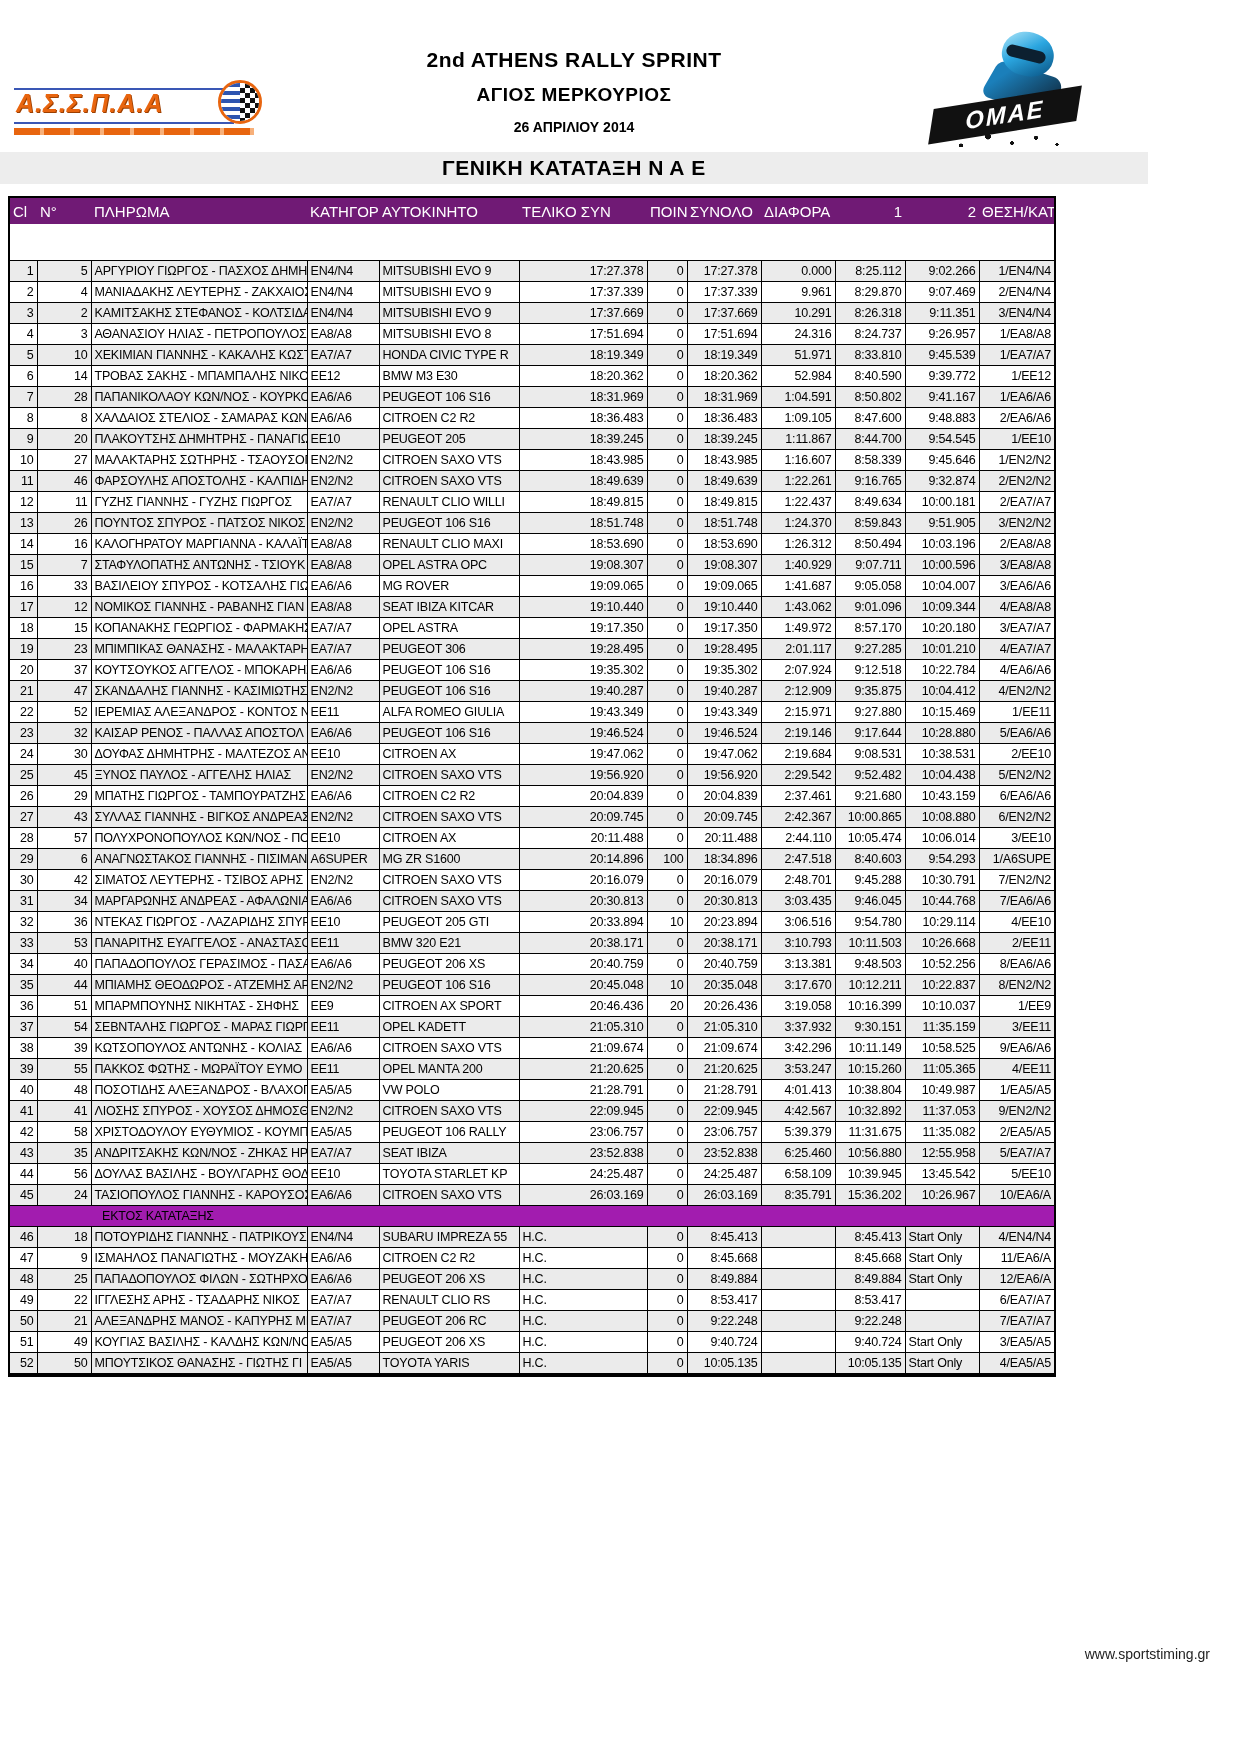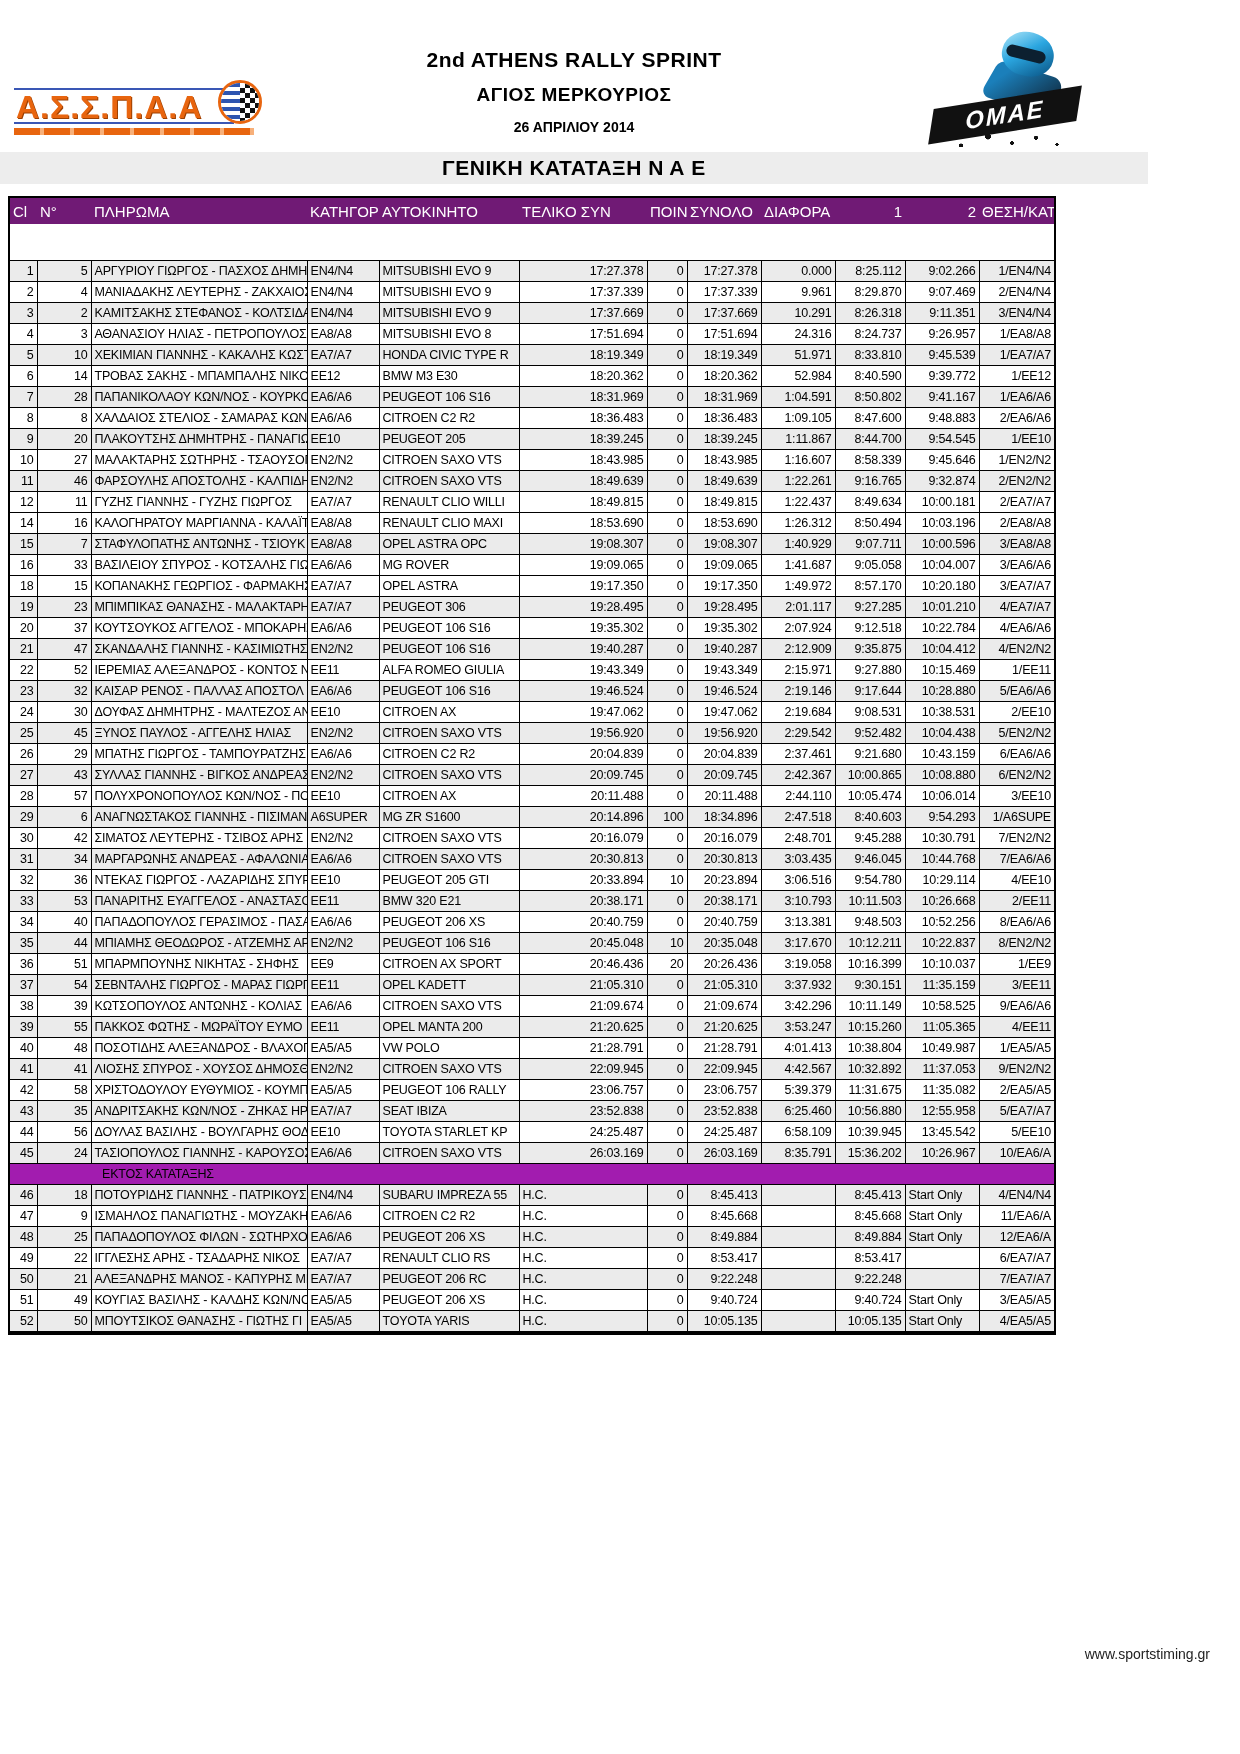--- a/index.html
+++ b/index.html
@@ -6,21 +6,21 @@
   body{width:1240px;height:1754px;position:relative;font-family:"Liberation Sans",sans-serif;color:#000;}
   .evt-title{position:absolute;top:48px;left:0;width:1148px;text-align:center;font-size:21px;font-weight:bold;letter-spacing:.5px;}
   .evt-sub{position:absolute;top:84px;left:0;width:1148px;text-align:center;font-size:19px;font-weight:bold;letter-spacing:.5px;}
   .evt-date{position:absolute;top:119px;left:0;width:1148px;text-align:center;font-size:14px;font-weight:bold;}
   .section-band{position:absolute;top:152px;left:0;width:1148px;height:32px;background:#ededed;text-align:center;font-size:21px;font-weight:bold;line-height:32px;letter-spacing:.5px;}
 
   
   .org-logo{position:absolute;left:14px;top:86px;width:248px;height:52px;}
   .org-line-top{position:absolute;left:0;top:2px;width:220px;height:2px;background:#3a57b5;}
   .org-line-bot{position:absolute;left:0;top:36px;width:220px;height:2px;background:#3a57b5;}
-  .org-text{position:absolute;left:2px;top:3px;font-size:32px;font-weight:bold;color:#e8650f;letter-spacing:1px;text-shadow:1px 1px 0 #9c3f00;white-space:nowrap;}
+  .org-text{position:absolute;left:2px;top:3px;font-size:25px;font-weight:bold;font-style:italic;color:#e8650f;letter-spacing:1px;text-shadow:1px 1px 0 #9c3f00;white-space:nowrap;}
   .org-ball{position:absolute;right:0;top:-6px;width:44px;height:44px;border-radius:50%;border:3px solid #e8650f;overflow:hidden;background:#fff;box-sizing:border-box;}
   .org-ball-left{position:absolute;left:0;top:0;width:50%;height:100%;background:repeating-linear-gradient(#2e55b0 0 4px,#fff 4px 8px);}
   .org-ball-right{position:absolute;right:0;top:0;width:50%;height:100%;background:repeating-conic-gradient(#111 0 90deg,#fff 0 180deg) 0 0/10px 10px;}
   .org-strip{position:absolute;left:0;top:42px;width:240px;height:7px;background:repeating-linear-gradient(90deg,#e8650f 0 26px,#f7b07a 26px 30px);}
 
   
   .omae-logo{position:absolute;left:918px;top:26px;width:160px;height:132px;}
   .omae-helmet{position:absolute;left:84px;top:6px;width:52px;height:44px;border-radius:50% 50% 46% 46%;background:linear-gradient(140deg,#9adcf5 10%,#2ba6e0 45%,#0d5d8f 90%);transform:rotate(14deg);}
   .omae-visor{position:absolute;left:88px;top:22px;width:40px;height:12px;background:#0c2030;border-radius:6px;transform:rotate(14deg);}
   .omae-body{position:absolute;left:70px;top:42px;width:70px;height:40px;background:linear-gradient(120deg,#1b7fba 20%,#123a56 80%);transform:rotate(18deg) skewX(-12deg);border-radius:8px 14px 4px 10px;}
@@ -273,20 +273,34 @@
         <td class="al">EA7/A7</td>
         <td class="al">RENAULT CLIO WILLI</td>
         <td class="ar">18:49.815</td>
         <td class="ar">0</td>
         <td class="ar">18:49.815</td>
         <td class="ar">1:22.437</td>
         <td class="ar">8:49.634</td>
         <td class="ar">10:00.181</td>
         <td class="ar">2/EA7/A7</td>
       </tr>
+      <tr class="gray">
+        <td class="ar">13</td>
+        <td class="ar">26</td>
+        <td class="al">ΠΟΥΝΤΟΣ ΣΠΥΡΟΣ - ΠΑΤΣΟΣ ΝΙΚΟΣ</td>
+        <td class="al">EN2/N2</td>
+        <td class="al">PEUGEOT 106 S16</td>
+        <td class="ar">18:51.748</td>
+        <td class="ar">0</td>
+        <td class="ar">18:51.748</td>
+        <td class="ar">1:24.370</td>
+        <td class="ar">8:59.843</td>
+        <td class="ar">9:51.905</td>
+        <td class="ar">3/EN2/N2</td>
+      </tr>
       <tr>
         <td class="ar">14</td>
         <td class="ar">16</td>
         <td class="al">ΚΑΛΟΓΗΡΑΤΟΥ ΜΑΡΓΙΑΝΝΑ - ΚΑΛΑΪΤ</td>
         <td class="al">EA8/A8</td>
         <td class="al">RENAULT CLIO MAXI</td>
         <td class="ar">18:53.690</td>
         <td class="ar">0</td>
         <td class="ar">18:53.690</td>
         <td class="ar">1:26.312</td>
@@ -314,20 +328,34 @@
         <td class="al">ΒΑΣΙΛΕΙΟΥ ΣΠΥΡΟΣ - ΚΟΤΣΑΛΗΣ ΓΙΩ</td>
         <td class="al">EA6/A6</td>
         <td class="al">MG ROVER</td>
         <td class="ar">19:09.065</td>
         <td class="ar">0</td>
         <td class="ar">19:09.065</td>
         <td class="ar">1:41.687</td>
         <td class="ar">9:05.058</td>
         <td class="ar">10:04.007</td>
         <td class="ar">3/EA6/A6</td>
+      </tr>
+      <tr class="gray">
+        <td class="ar">17</td>
+        <td class="ar">12</td>
+        <td class="al">ΝΟΜΙΚΟΣ ΓΙΑΝΝΗΣ - ΡΑΒΑΝΗΣ ΓΙΑΝ</td>
+        <td class="al">EA8/A8</td>
+        <td class="al">SEAT IBIZA KITCAR</td>
+        <td class="ar">19:10.440</td>
+        <td class="ar">0</td>
+        <td class="ar">19:10.440</td>
+        <td class="ar">1:43.062</td>
+        <td class="ar">9:01.096</td>
+        <td class="ar">10:09.344</td>
+        <td class="ar">4/EA8/A8</td>
       </tr>
       <tr>
         <td class="ar">18</td>
         <td class="ar">15</td>
         <td class="al">ΚΟΠΑΝΑΚΗΣ ΓΕΩΡΓΙΟΣ - ΦΑΡΜΑΚΗΣ</td>
         <td class="al">EA7/A7</td>
         <td class="al">OPEL ASTRA</td>
         <td class="ar">19:17.350</td>
         <td class="ar">0</td>
         <td class="ar">19:17.350</td>

